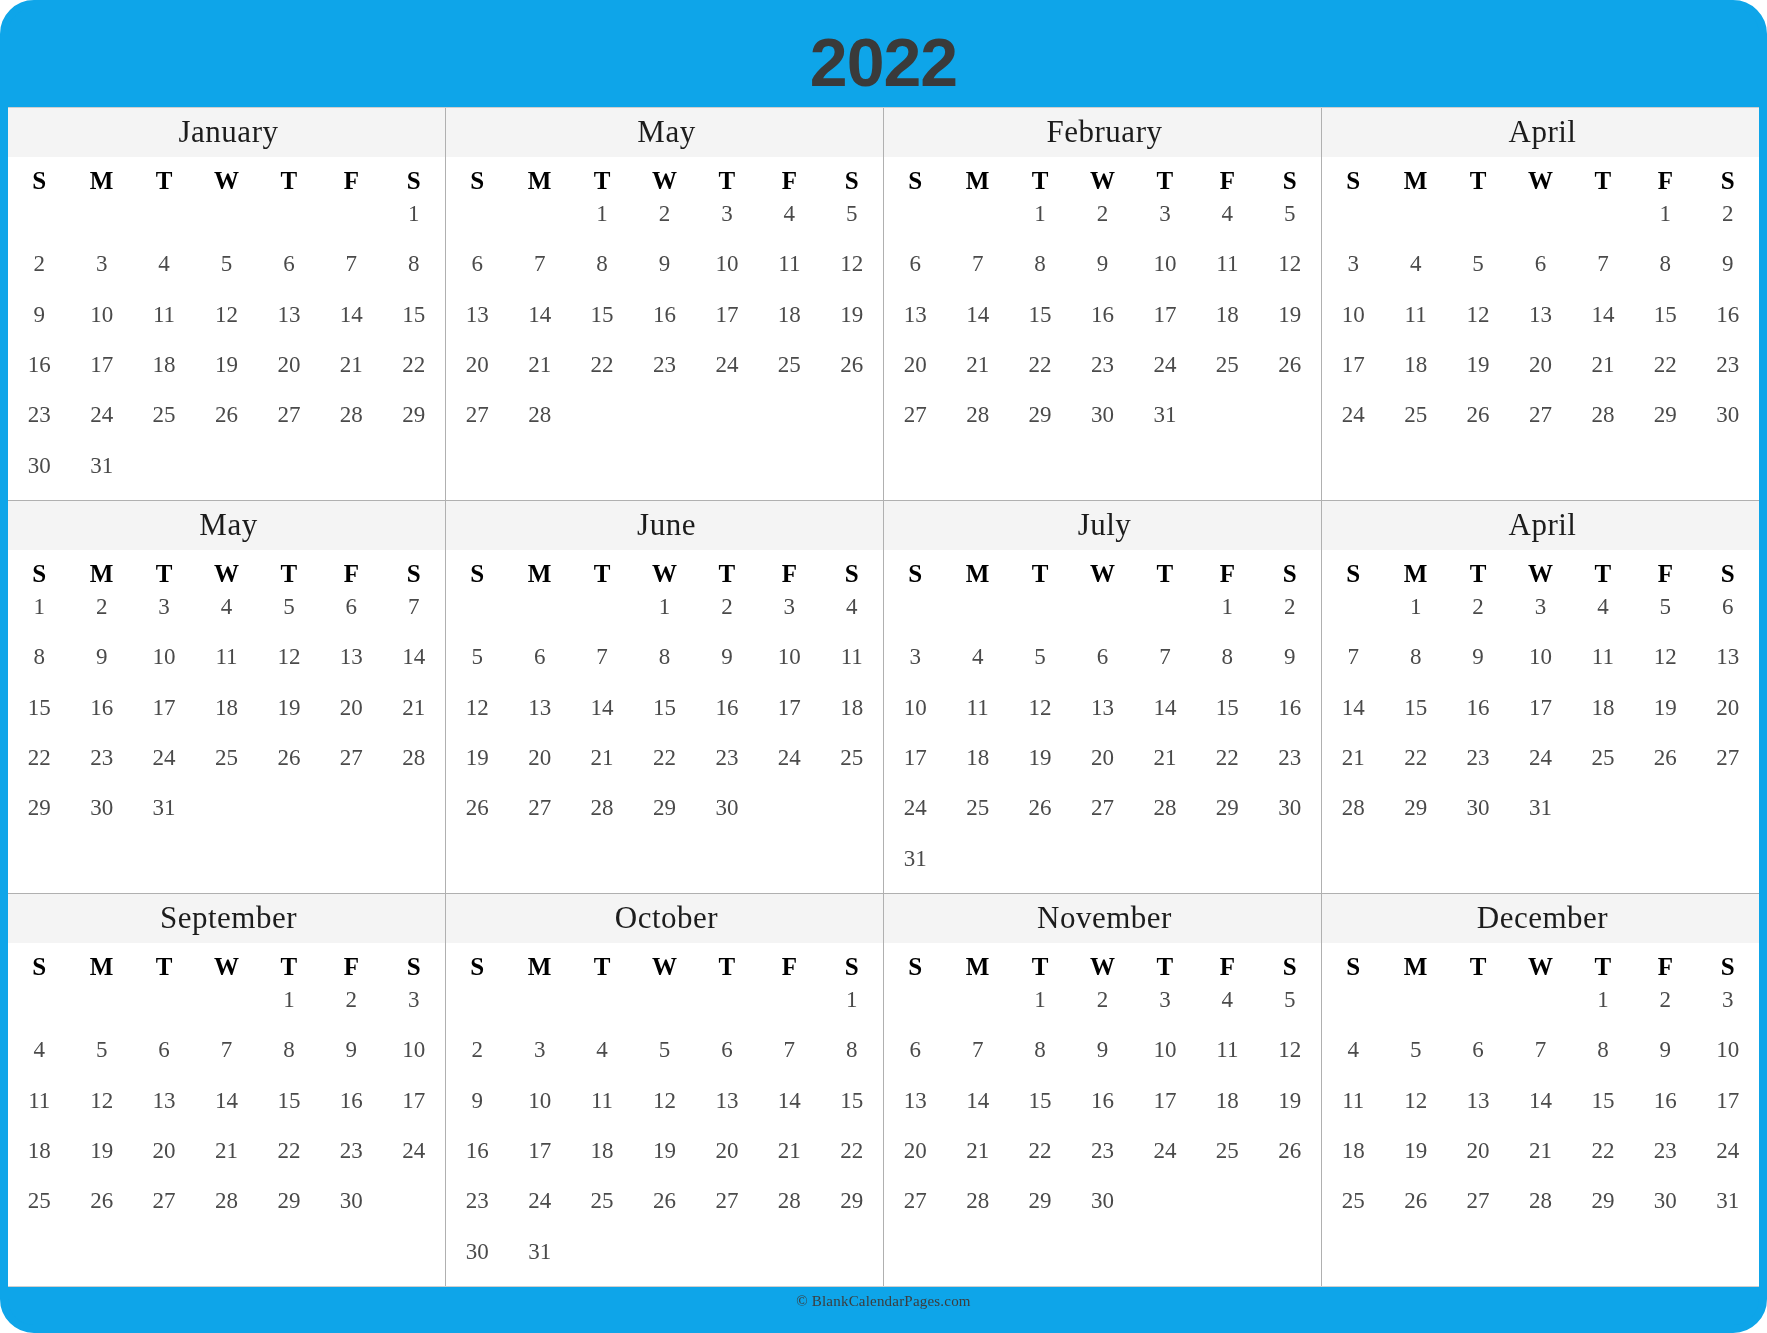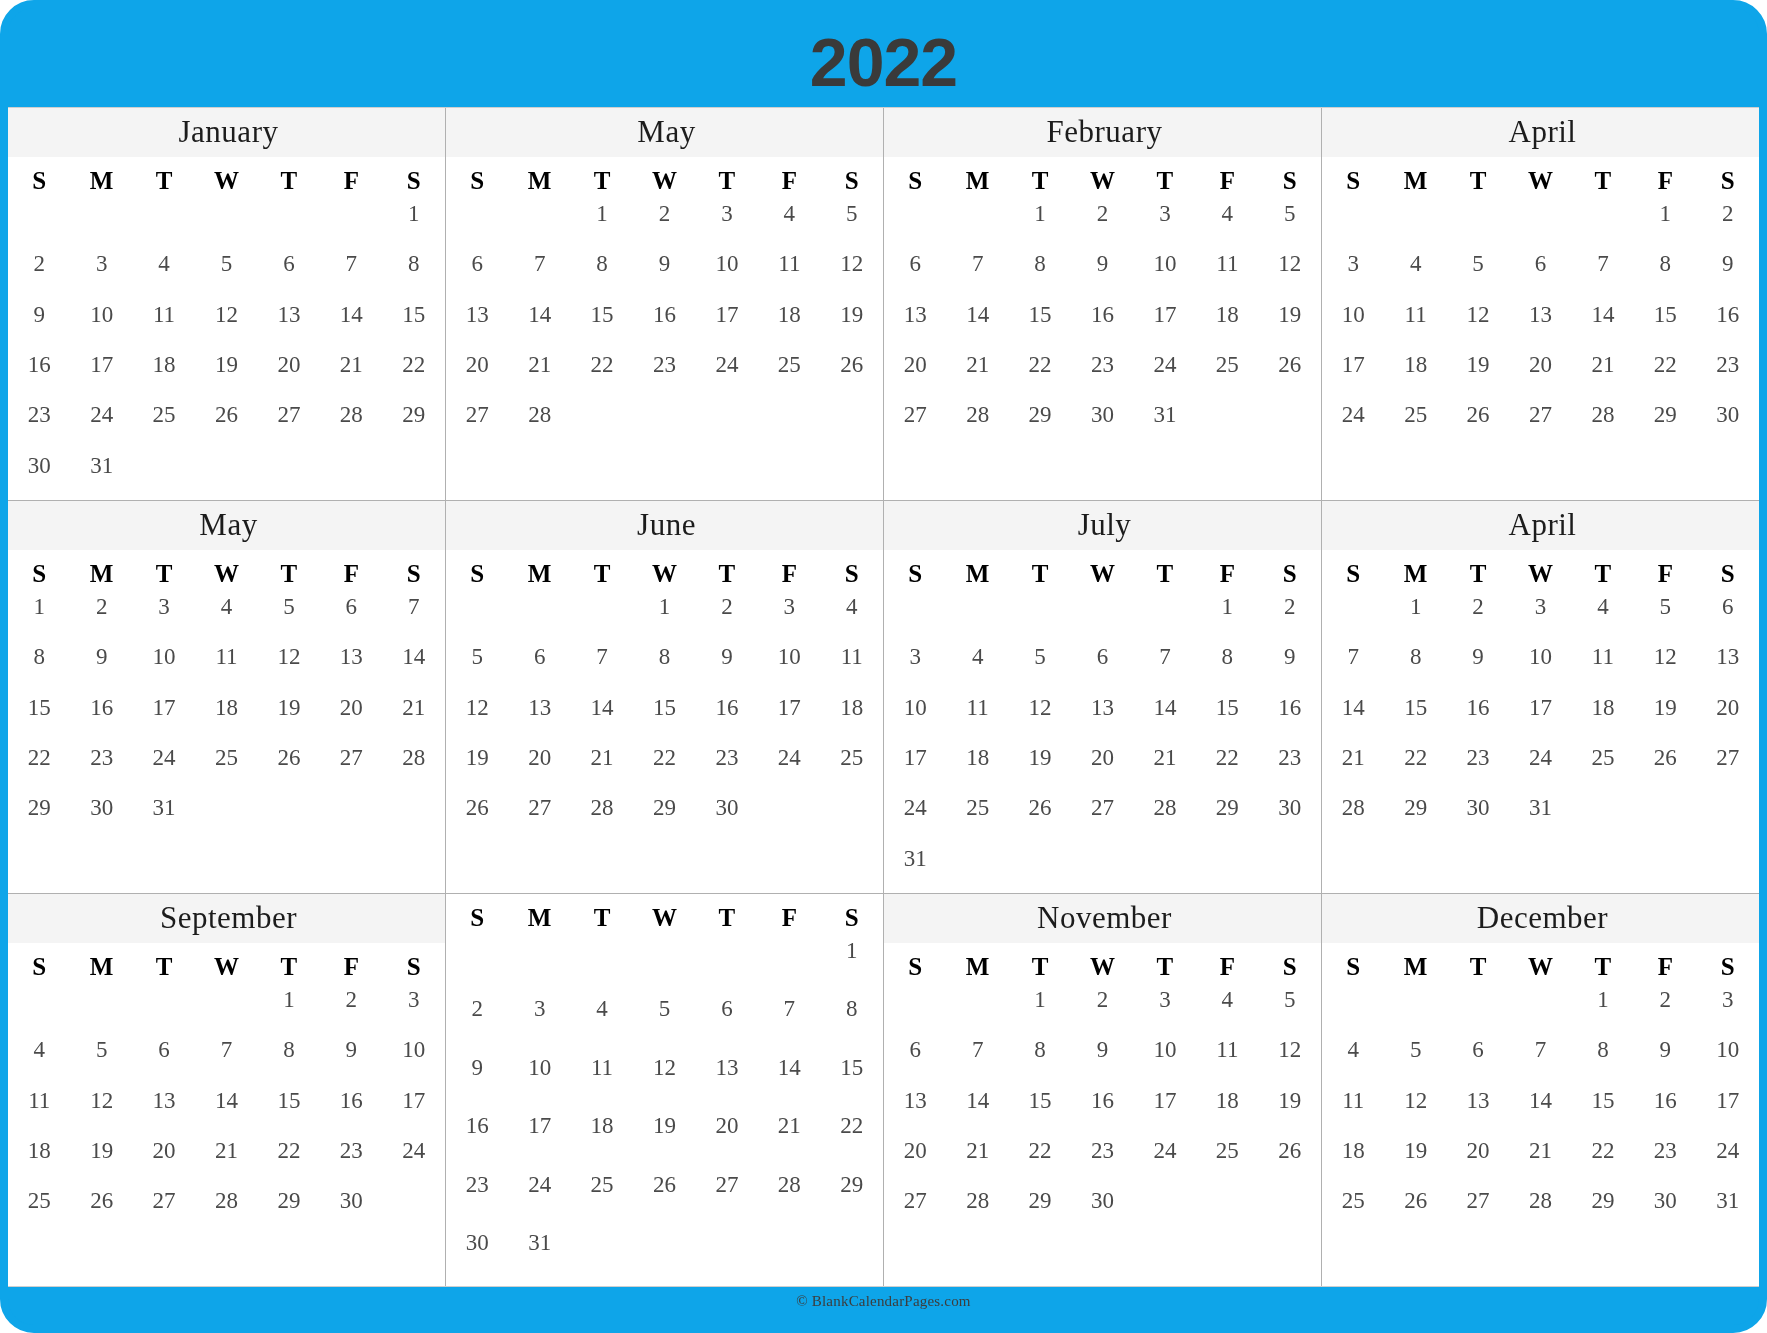--- a/index.html
+++ b/index.html
@@ -731,20 +731,21 @@
               <div class="cell empty"></div>
               <div class="cell empty"></div>
               <div class="cell empty"></div>
               <div class="cell empty"></div>
               <div class="cell empty"></div>
               <div class="cell empty"></div>
             </div>
           </div>
         </div>
         <div class="month-cell">
+          <div class="month-name">October</div>
           <div class="month-grid">
             <div class="dow-row">
               <div class="cell">S</div>
               <div class="cell">M</div>
               <div class="cell">T</div>
               <div class="cell">W</div>
               <div class="cell">T</div>
               <div class="cell">F</div>
               <div class="cell">S</div>
             </div>

